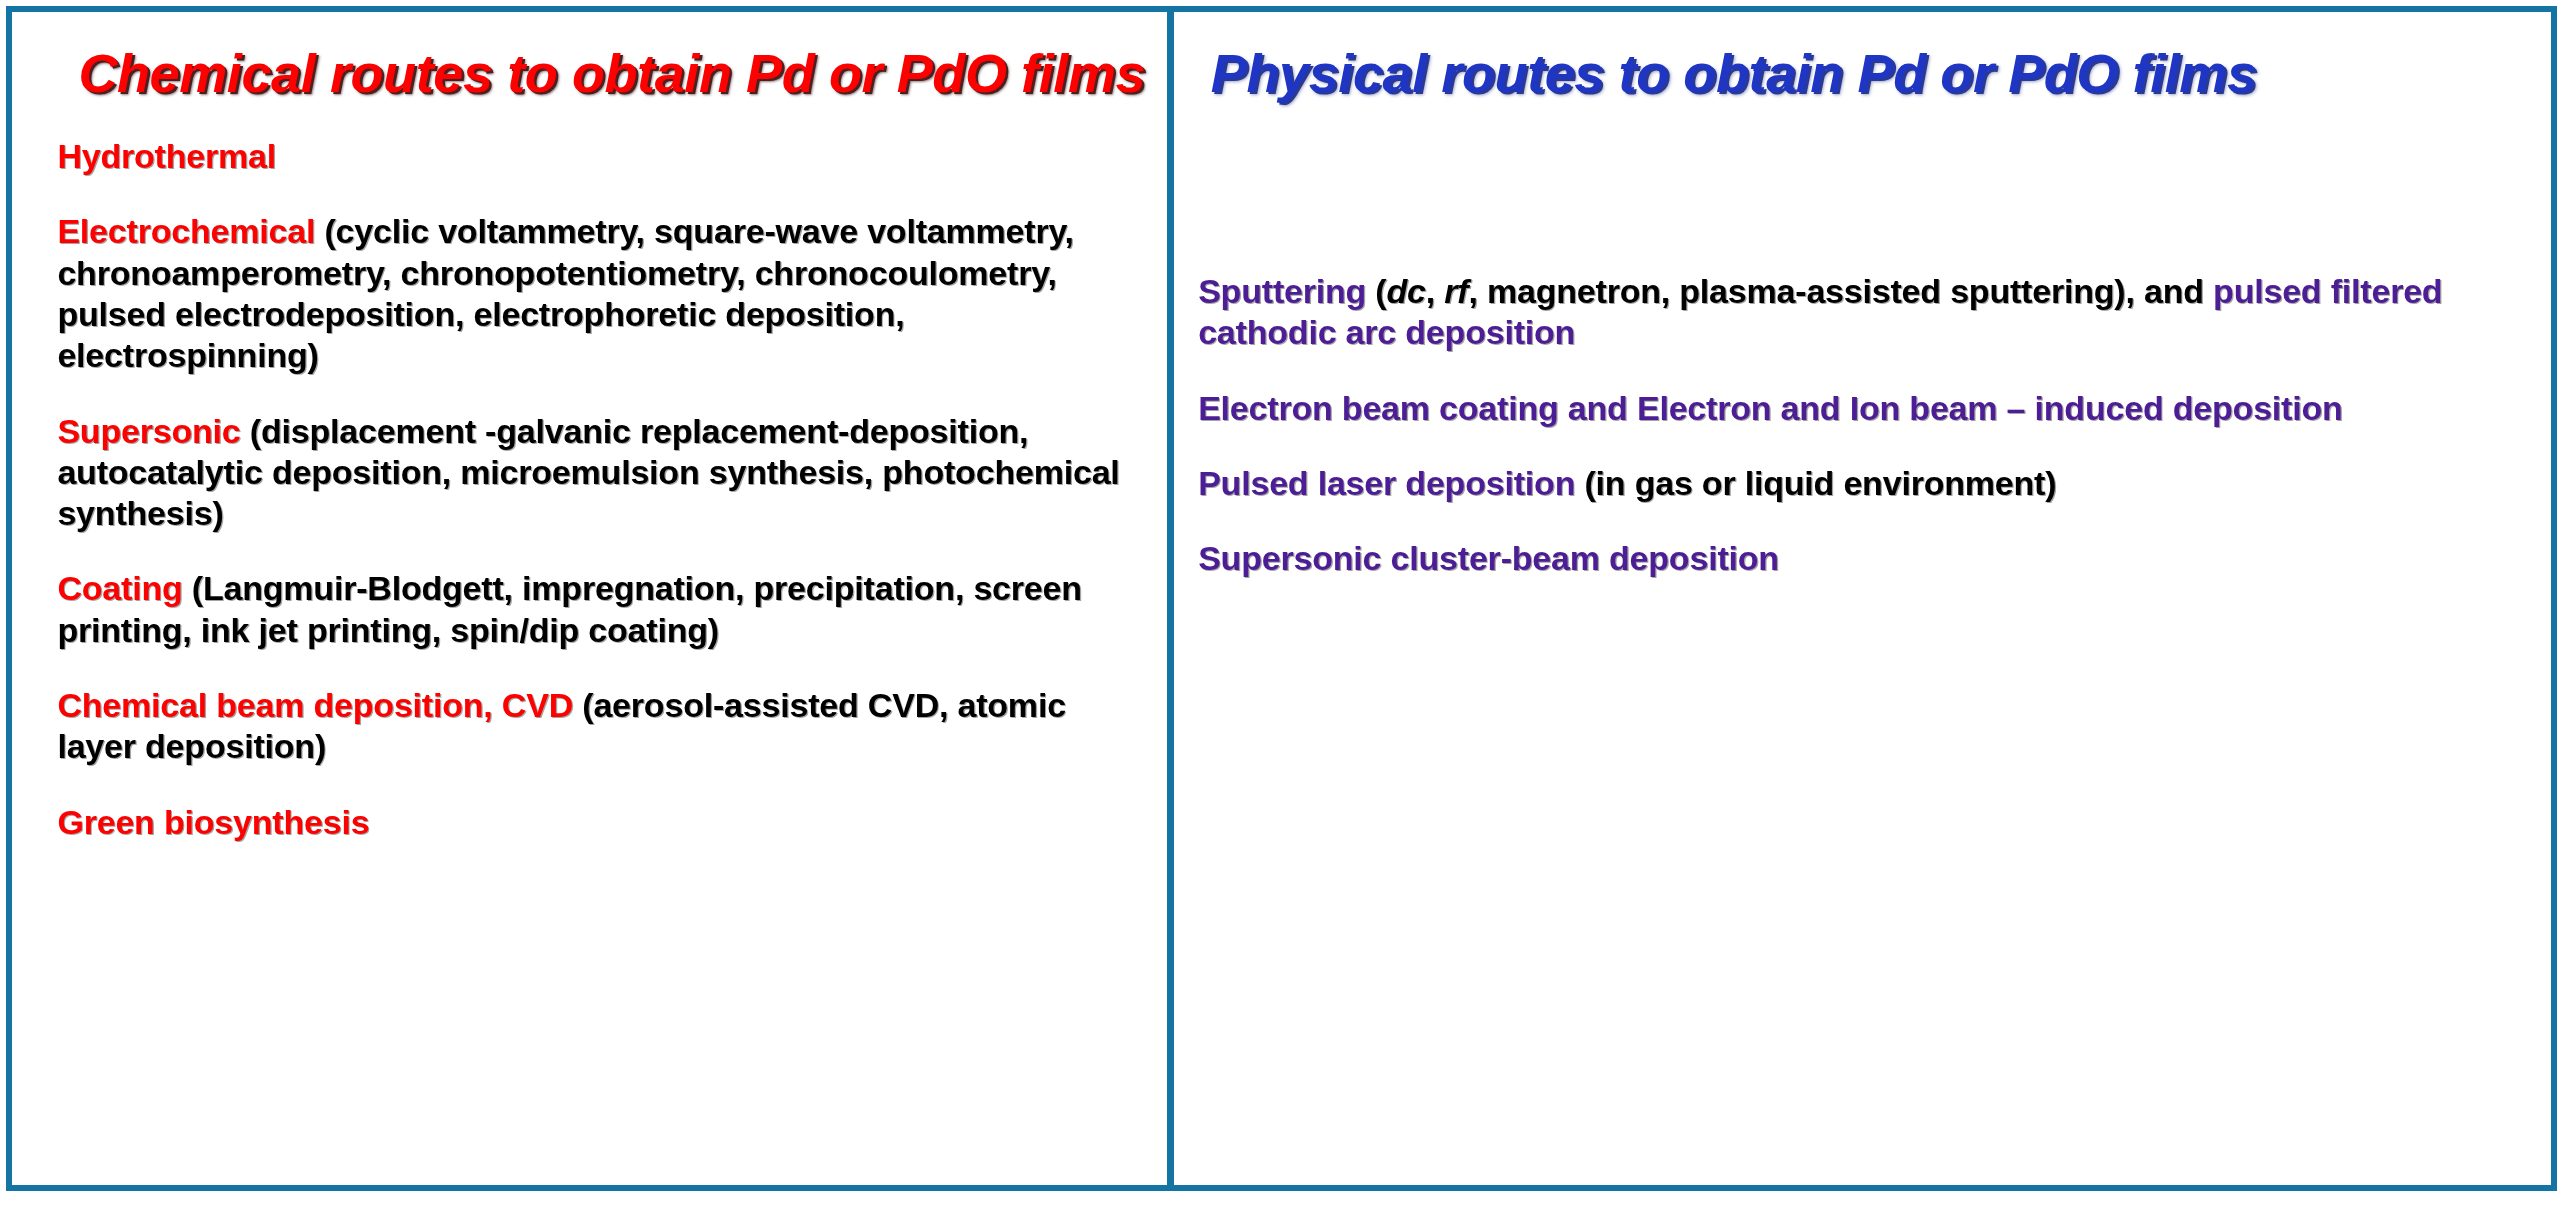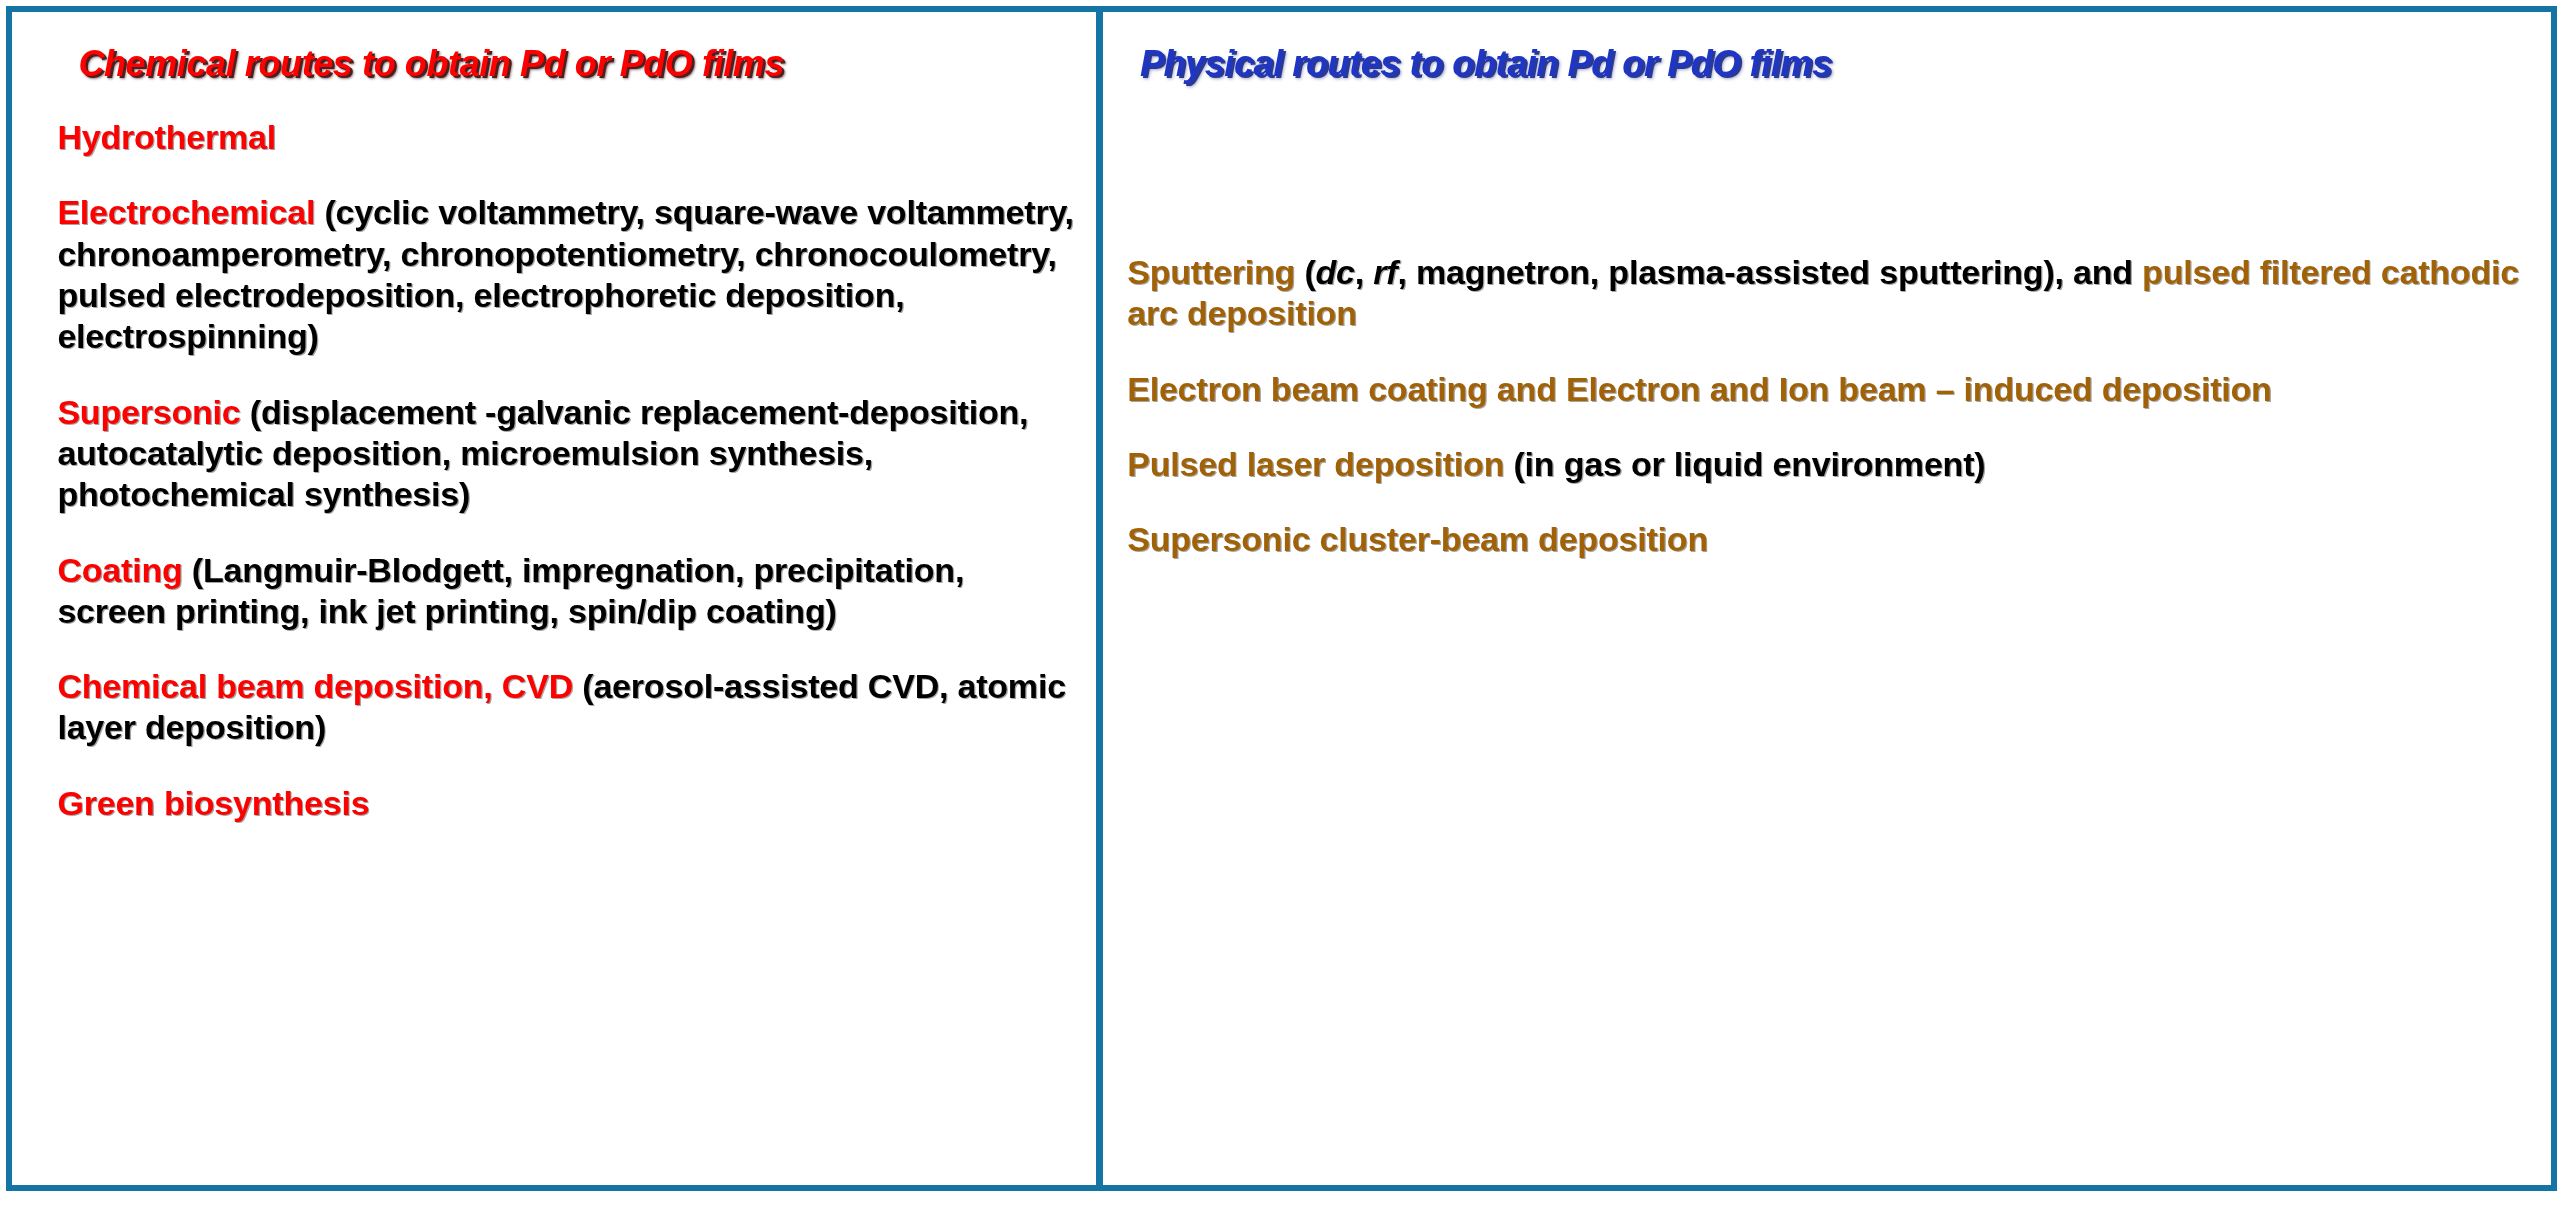--- a/index.html
+++ b/index.html
@@ -42,21 +42,21 @@
   }
   #col-physical {
     flex: 1 1 auto;
     padding: 33px 22px 0 24px;
   }
 
   
   .panel-title {
     font-weight: bold;
     font-style: italic;
-    font-size: 36px;
+    font-size: 54px;
     line-height: 1.05;
     letter-spacing: -0.4px;
     white-space: nowrap;
     margin: 0 0 30px 0;
   }
   #title-chemical {
     color: #FF0000;
     margin-left: 37px;
     text-shadow: 2.4px 2.4px 0 #4a2020, 3.2px 3.2px 2.4px rgba(60,20,20,.55);
   }
@@ -72,21 +72,21 @@
     font-weight: bold;
     line-height: 1.215;
     color: #000000;
     letter-spacing: -0.2px;
     text-shadow: 1.2px 1.2px 0 rgba(90,90,90,.55);
   }
   #col-chemical .entry { margin-bottom: 29px; margin-left: 16px; }
   #col-physical  .entry { margin-bottom: 32px; }
 
   .kw-red  { color: #FF0000; }
-  .kw-blue { color: #a16207; }
+  .kw-blue { color: #4c1d95; }
   .ital    { font-style: italic; }
 
   
   #entry-hydrothermal     { margin-bottom: 43px; }
   #entry-electrochemical  { margin-bottom: 37px; }
   #entry-electroless      { margin-bottom: 37px; }
   #entry-coating          { margin-bottom: 37px; }
   #entry-cvd              { margin-bottom: 62px; }
   #entry-green            { margin-bottom: 0; }
 

